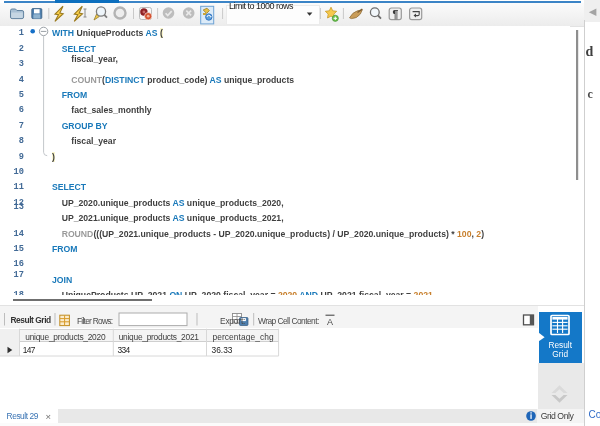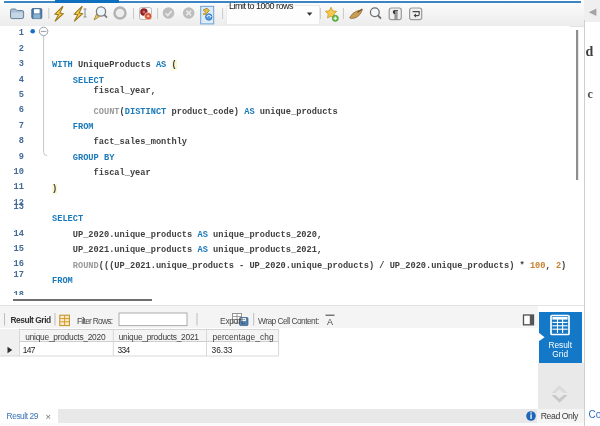--- a/index.html
+++ b/index.html
@@ -2,22 +2,22 @@
 <html><head><meta charset="utf-8">
 <style>
   html,body{margin:0;padding:0;}
   body{width:600px;height:426px;overflow:hidden;position:relative;background:#fff;
        font-family:"Liberation Sans",sans-serif;}
   .abs{position:absolute;}
   .ln{position:absolute;left:0;width:24px;height:15.4px;line-height:15.4px;
       text-align:right;color:#426a96;font-family:"Liberation Mono",monospace;
       font-size:8.67px;font-weight:bold;}
   .cl{position:absolute;left:52.0px;height:15.4px;line-height:15.4px;
-      white-space:pre;font-family:Liberation Mono, monospace;font-size:8.67px;
-      font-weight:bold;margin-top:32px;}
+      white-space:pre;font-family:Liberation Sans, sans-serif;font-size:8.67px;
+      font-weight:bold;}
   .uit{position:absolute;font-size:8.4px;color:#4a4a4a;white-space:nowrap;}
 </style></head>
 <body>
 
 <div class="abs" style="left:4px;top:1px;width:577px;height:2px;background:#3b84c6"></div>
 <div class="abs" style="left:55px;top:0px;width:64px;height:4px;background:#0d6fbe"></div>
 
 <div class="abs" style="left:0;top:3px;width:584px;height:23px;background:linear-gradient(#fbfbfb,#ececec);border-bottom:1px solid #e2e2e2"></div>
 <svg class="abs" style="left:0;top:0" width="600" height="27" viewBox="0 0 600 27">
 
@@ -217,21 +217,21 @@
 <div class="abs" style="left:58px;top:409px;width:479px;height:14px;background:#e8e8e8"></div>
 <div class="abs" style="left:537px;top:409px;width:46.7px;height:14px;background:#f4f4f4"></div>
 <div class="abs" style="left:0;top:423px;width:584px;height:3px;background:#fbfbfb"></div>
 <div class="uit" style="left:6.6px;top:411.3px;color:#3a74b4;letter-spacing:-0.46px">Result 29</div>
 <div class="uit" style="left:45.5px;top:410.6px;color:#6e6e6e;font-size:9.5px">×</div>
 <svg class="abs" style="left:520px;top:406px" width="26" height="20" viewBox="0 0 26 20">
   <circle cx="11" cy="10" r="4.8" fill="#1f66b8"></circle>
   <rect x="10.4" y="8.3" width="1.3" height="4.6" fill="#fff"></rect>
   <rect x="10.4" y="6.2" width="1.3" height="1.4" fill="#fff"></rect>
 </svg>
-<div class="uit" style="left:540.8px;top:411px;color:#3c3c3c;font-size:8.7px;letter-spacing:-0.45px">Read Only</div>
+<div class="uit" style="left:540.8px;top:411px;color:#3c3c3c;font-size:8.7px;letter-spacing:-0.45px">Grid Only</div>
 
 <div class="abs" style="left:584.2px;top:0;width:15.8px;height:426px;background:#fff"></div>
 <div class="abs" style="left:584.2px;top:0;width:15.8px;height:22px;background:#efefef"></div>
 <div class="abs" style="left:583.5px;top:20px;width:1px;height:406px;background:#cfcfcf"></div>
 <svg class="abs" style="left:584px;top:0" width="16" height="426" viewBox="0 0 16 426">
   <path d="M12.4 8.6 L4.8 12.3 L12.4 16 z" fill="#a4a4a4"></path>
 </svg>
 <div class="abs" style="left:585.5px;top:44px;font-family:'Liberation Serif',serif;font-weight:bold;font-size:14px;color:#3f3f3f">d</div>
 <div class="abs" style="left:587.5px;top:87px;font-family:'Liberation Serif',serif;font-weight:bold;font-size:12px;color:#4a4a4a">c</div>
 <div class="abs" style="left:588.5px;top:408.5px;font-size:10px;color:#2e6bc8">Co</div>

